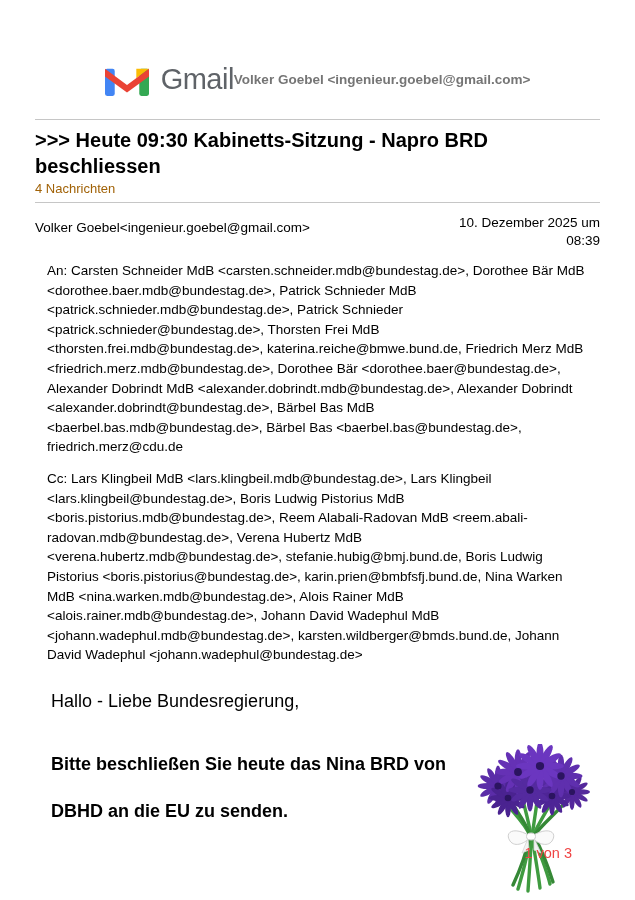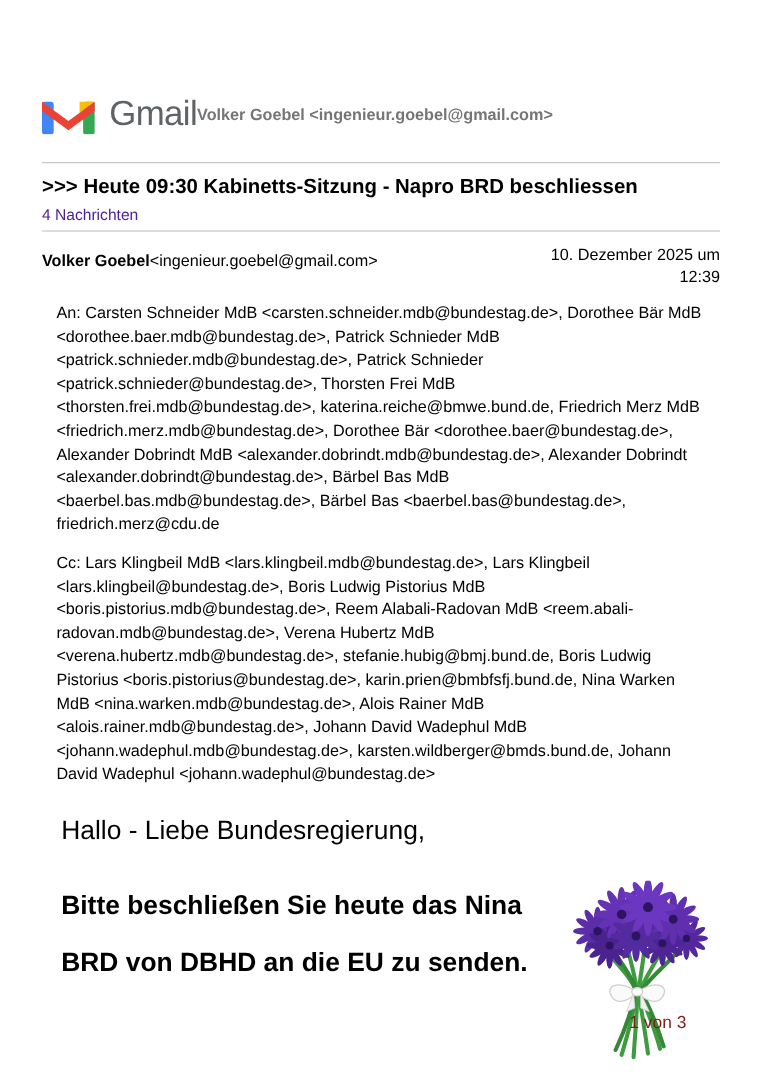--- a/index.html
+++ b/index.html
@@ -3,54 +3,54 @@
 <meta charset="utf-8">
 <style>
   html,body{margin:0;padding:0;}
   body{
     width:635px;height:900px;background:#ffffff;position:relative;overflow:hidden;
     font-family:"Liberation Sans","DejaVu Sans",sans-serif;color:#000;
   }
   .page{padding:0 35px;position:relative;}
 
   
-  .brand-row{display:flex;justify-content:flex-start;align-items:center;margin-top:76px;height:38px;}
+  .brand-row{display:flex;justify-content:center;align-items:center;margin-top:60px;height:38px;}
   .logo{display:flex;align-items:center;gap:12px;}
   .logo svg{display:block;}
   .logo-text{font-size:29px;color:#5f6368;letter-spacing:-0.5px;}
   .account{font-size:13.5px;font-weight:bold;color:#757575;}
 
   .hr{border:none;border-top:1px solid #c6c6c6;margin:21px 0 0 0;height:0;}
   .hr.second{margin-top:5px;}
 
-  .subject{font-size:17px;font-weight:bold;line-height:26px;margin:7px 0 0 0;}
-  .msg-count{font-size:13px;color:#4c1d95;margin-top:2px;line-height:16px;}
+  .subject{font-size:20px;font-weight:bold;line-height:26px;margin:7px 0 0 0;}
+  .msg-count{font-size:13px;color:#a16207;margin-top:2px;line-height:16px;}
 
   
   .msg-head{display:flex;justify-content:space-between;margin-top:11px;}
   .sender{font-size:13.5px;line-height:18px;padding-top:5px;}
-  .sender-name{font-weight:bold;}
+  .sender-name{font-weight:normal;}
   .sender-email{margin-left:0;}
   .datetime{width:155px;flex:none;text-align:right;font-size:13.5px;line-height:17.5px;}
 
   
   .recipients{font-size:13.5px;line-height:19.6px;margin-top:1px;width:565px;}
   .recipients div{margin:12px;}
 
   
   .body-sec{display:flex;margin-top:13px;padding-left:16px;}
-  .text-col{width:400px;font-size:22px;line-height:47px;}
+  .text-col{width:400px;font-size:18px;line-height:47px;}
   .text-col p{margin:0;}
   .p-request{margin-top:16px !important;font-weight:bold;}
   .p-statement{margin-top:21px !important;}
   .bold{font-weight:bold;}
   .flower-col{flex:1;display:flex;justify-content:flex-end;}
   .bouquet-svg{width:130px;height:150px;margin-top:66px;margin-right:2px;}
 
-  .page-num{position:absolute;top:845px;right:63px;font-size:14.5px;color:#7f1d1d;}
+  .page-num{position:absolute;top:845px;right:63px;font-size:14.5px;color:#ef4444;}
 </style>
 </head>
 <body>
 
 <div class="page">
 
   <div class="brand-row">
     <div class="logo">
       <svg width="44" height="34" viewBox="0 0 52 40" aria-hidden="true">
         <rect x="0" y="8" width="11.5" height="32" rx="2.5" fill="#4285f4"></rect>
@@ -67,21 +67,21 @@
 
   <h1 class="subject">&gt;&gt;&gt; Heute 09:30 Kabinetts-Sitzung - Napro BRD beschliessen</h1>
   <div class="msg-count">4 Nachrichten</div>
 
   <hr class="hr second">
 
   <div class="msg-head">
     <div class="sender">
       <span class="sender-name">Volker Goebel</span><span class="sender-email">&lt;ingenieur.goebel@gmail.com&gt;</span>
     </div>
-    <div class="datetime">10. Dezember 2025 um 12:39</div>
+    <div class="datetime">10. Dezember 2025 um 08:39</div>
   </div>
 
   <div class="recipients">
     <div>An: Carsten Schneider MdB &lt;carsten.schneider.mdb@bundestag.de&gt;, Dorothee Bär MdB &lt;dorothee.baer.mdb@bundestag.de&gt;, Patrick Schnieder MdB &lt;patrick.schnieder.mdb@bundestag.de&gt;, Patrick Schnieder &lt;patrick.schnieder@bundestag.de&gt;, Thorsten Frei MdB &lt;thorsten.frei.mdb@bundestag.de&gt;, katerina.reiche@bmwe.bund.de, Friedrich Merz MdB &lt;friedrich.merz.mdb@bundestag.de&gt;, Dorothee Bär &lt;dorothee.baer@bundestag.de&gt;, Alexander Dobrindt MdB &lt;alexander.dobrindt.mdb@bundestag.de&gt;, Alexander Dobrindt &lt;alexander.dobrindt@bundestag.de&gt;, Bärbel Bas MdB &lt;baerbel.bas.mdb@bundestag.de&gt;, Bärbel Bas &lt;baerbel.bas@bundestag.de&gt;, friedrich.merz@cdu.de</div>
     <div>Cc: Lars Klingbeil MdB &lt;lars.klingbeil.mdb@bundestag.de&gt;, Lars Klingbeil &lt;lars.klingbeil@bundestag.de&gt;, Boris Ludwig Pistorius MdB &lt;boris.pistorius.mdb@bundestag.de&gt;, Reem Alabali-Radovan MdB &lt;reem.abali-radovan.mdb@bundestag.de&gt;, Verena Hubertz MdB &lt;verena.hubertz.mdb@bundestag.de&gt;, stefanie.hubig@bmj.bund.de, Boris Ludwig Pistorius &lt;boris.pistorius@bundestag.de&gt;, karin.prien@bmbfsfj.bund.de, Nina Warken MdB &lt;nina.warken.mdb@bundestag.de&gt;, Alois Rainer MdB &lt;alois.rainer.mdb@bundestag.de&gt;, Johann David Wadephul MdB &lt;johann.wadephul.mdb@bundestag.de&gt;, karsten.wildberger@bmds.bund.de, Johann David Wadephul &lt;johann.wadephul@bundestag.de&gt;</div>
   </div>
 
   <div class="body-sec">
     <div class="text-col">
       <p>Hallo - Liebe Bundesregierung,</p>

